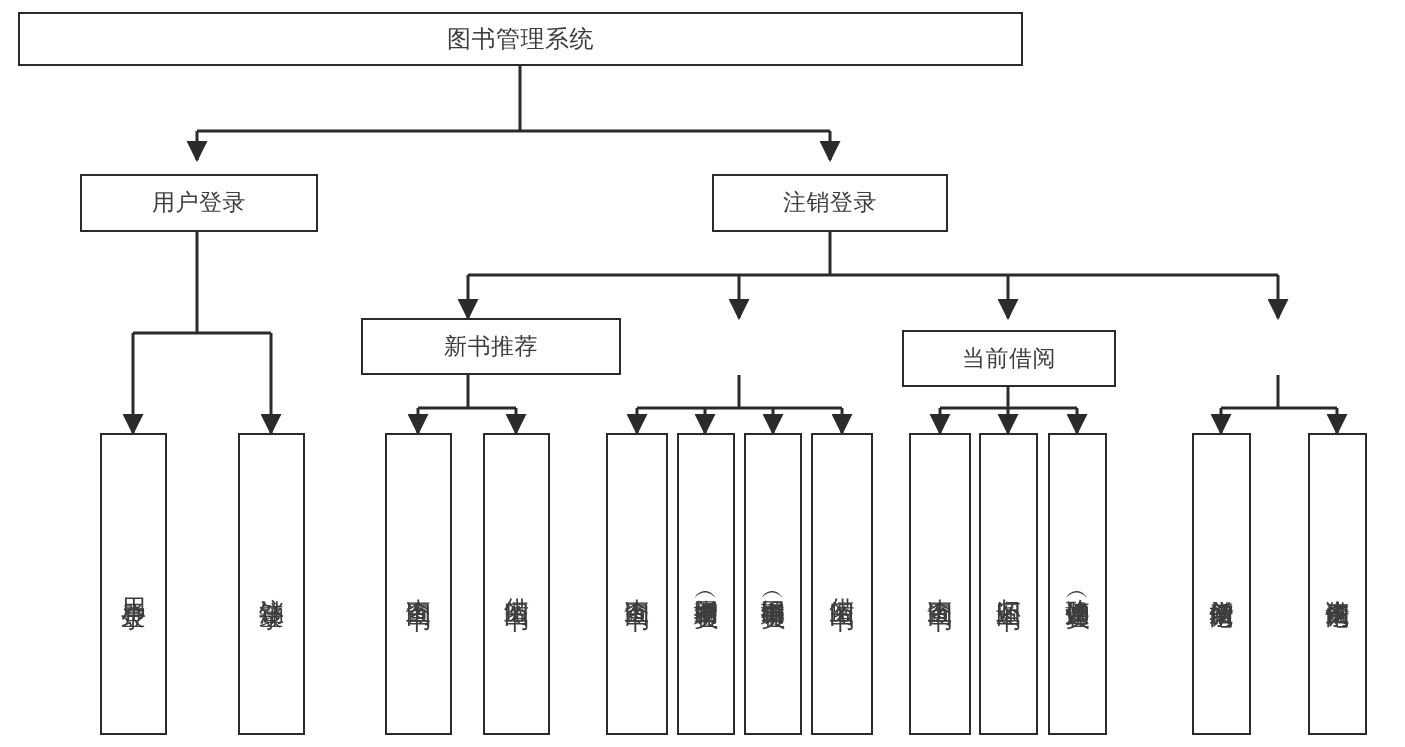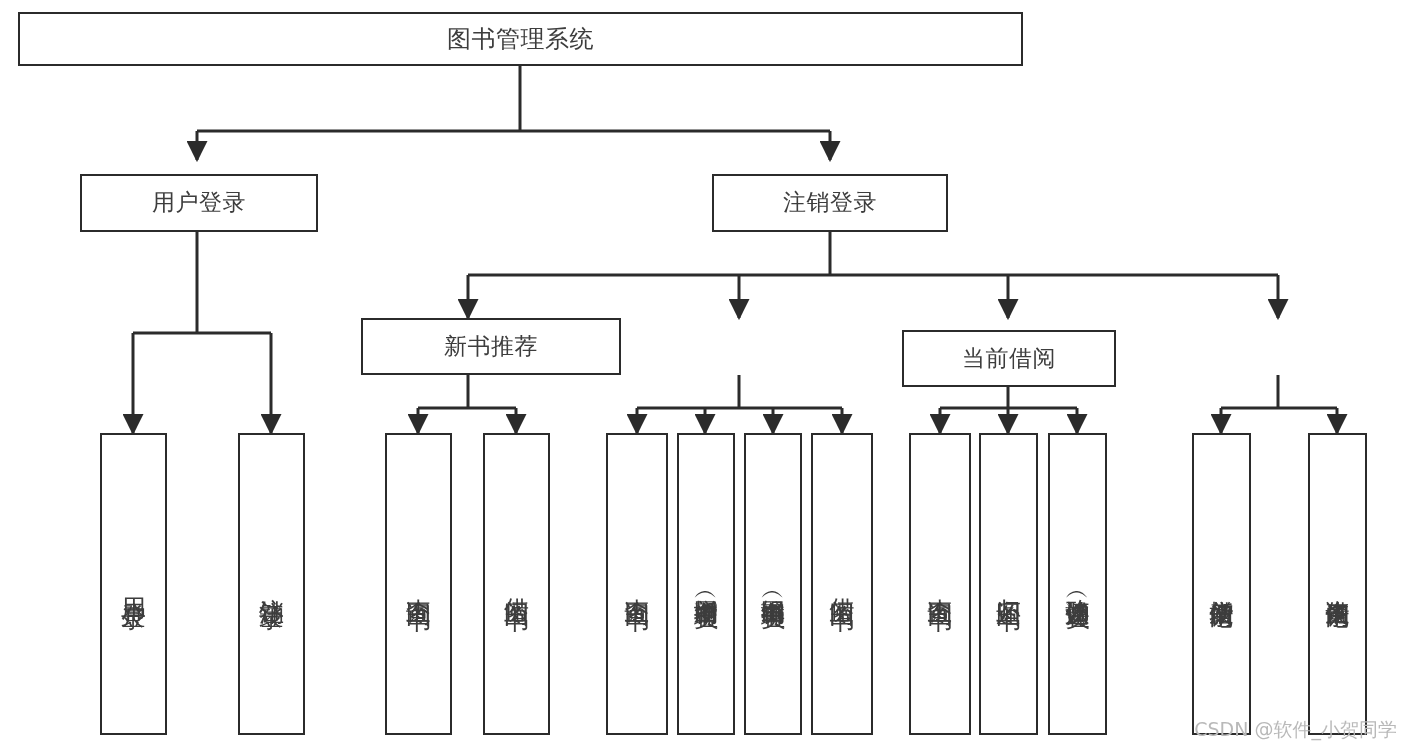--- a/index.html
+++ b/index.html
@@ -204,15 +204,14 @@
   </div>
 
   <div class="node vert narrow" style="left:1192px; top:433px; width:59px; height:302px;">
     <span class="label">新增借阅记录</span>
   </div>
 
   <div class="node vert narrow" style="left:1308px; top:433px; width:59px; height:302px;">
     <span class="label">查询借阅记录</span>
   </div>
 
-  <div class="watermark">CSDN @软件_小贺同学</div>
 
 </div>
 
 </body></html>

